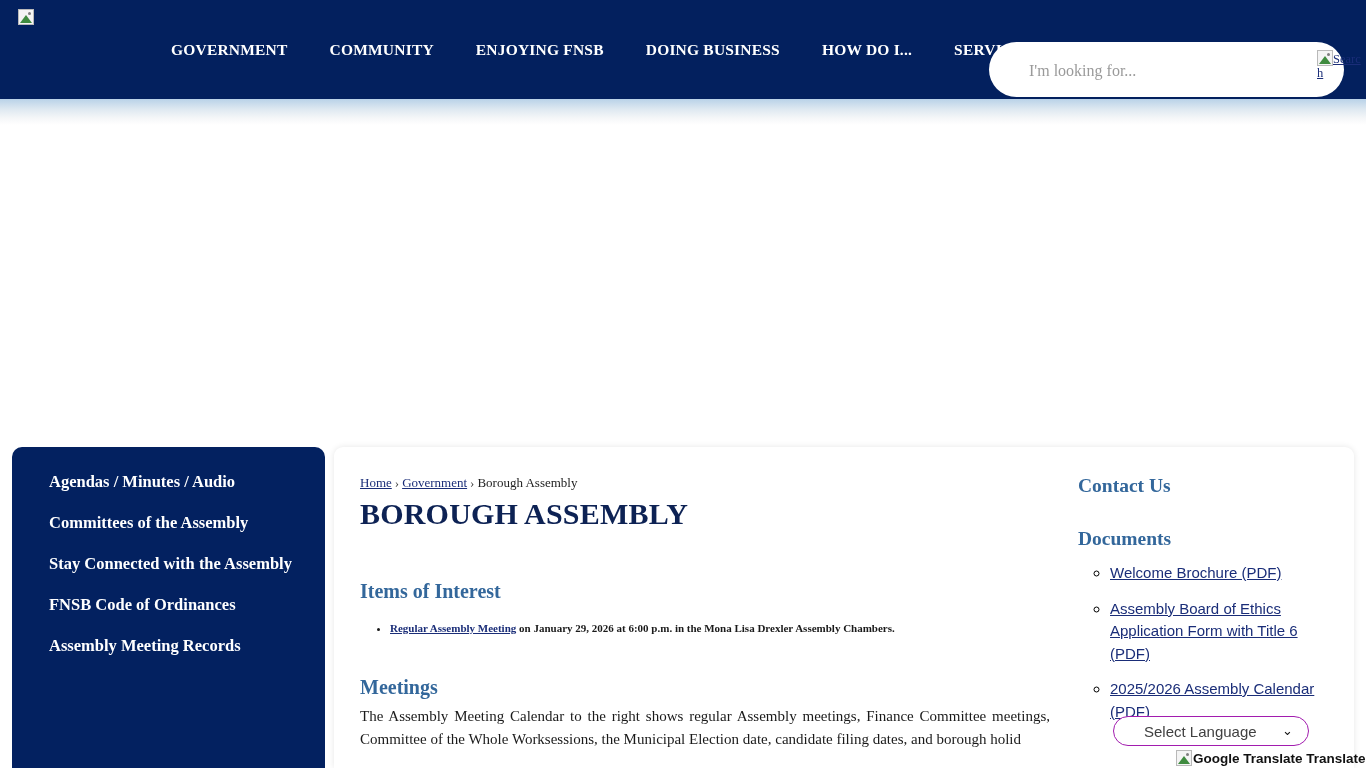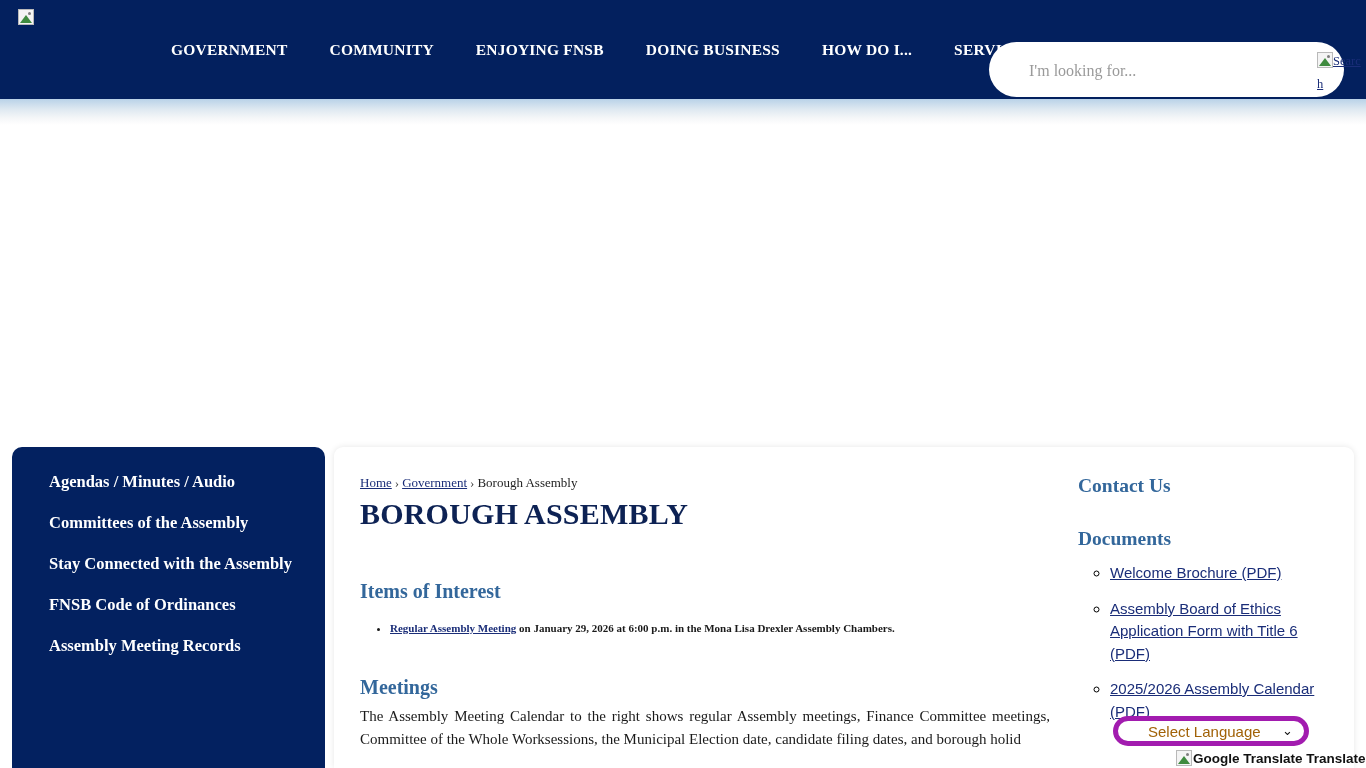--- a/index.html
+++ b/index.html
@@ -99,21 +99,21 @@
     background: transparent;
     font-size: 16px;
     color: #5f5f5f;
     font-family: "Liberation Serif", "DejaVu Serif", serif;
   }
   .searchbox input::placeholder { color: #9a9a9a; opacity: 1; }
   .search-btn {
     position: absolute;
     right: -17px; top: 8px;
     width: 44px;
-    line-height: 23px;
+    line-height: 14px;
     font-size: 12.5px;
     color: #1a2d78;
     text-decoration: underline;
     background: transparent;
     border: none;
     padding: 0;
     cursor: pointer;
     text-align: left;
     font-family: "Liberation Serif", "DejaVu Serif", serif;
     word-break: break-all;
@@ -256,26 +256,26 @@
 
   
   .translate-widget {
     position: absolute;
     left: 1113px; top: 716px;
     z-index: 40;
   }
   .lang-select {
     width: 196px;
     height: 30px;
-    border: 5px solid #a21caf;
+    border: 1px solid #a21caf;
     border-radius: 15px;
     background: #ffffff;
     font-size: 15px;
     font-family: "Liberation Sans", "DejaVu Sans", sans-serif;
-    color: #a16207;
+    color: #404040;
     padding: 0 10px 0 30px;
     box-sizing: border-box;
     appearance: none;
     -webkit-appearance: none;
     cursor: pointer;
   }
   .lang-wrap { position: relative; display: inline-block; }
   .lang-caret {
     position: absolute;
     right: 16px; top: 7px;

